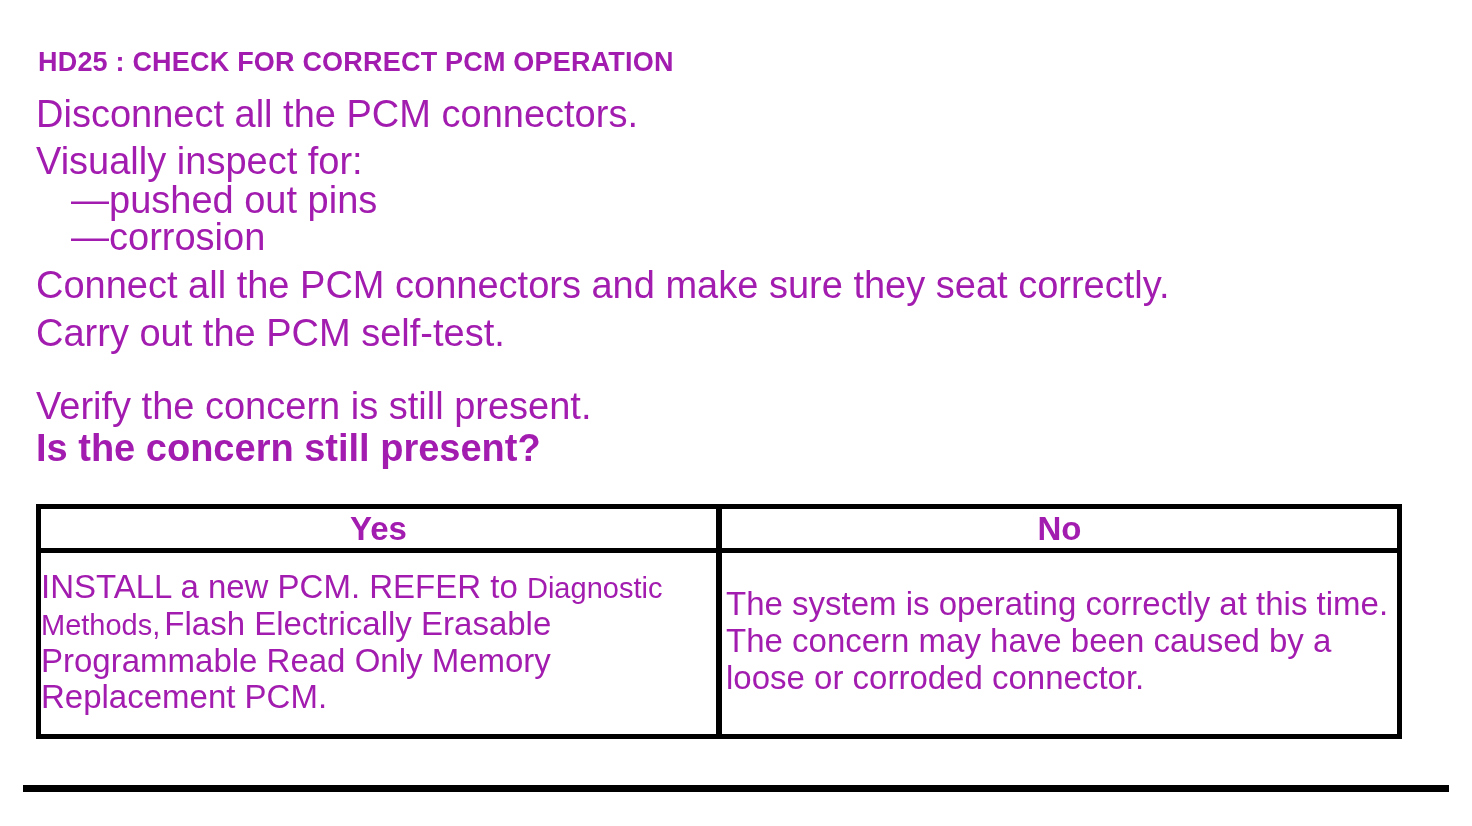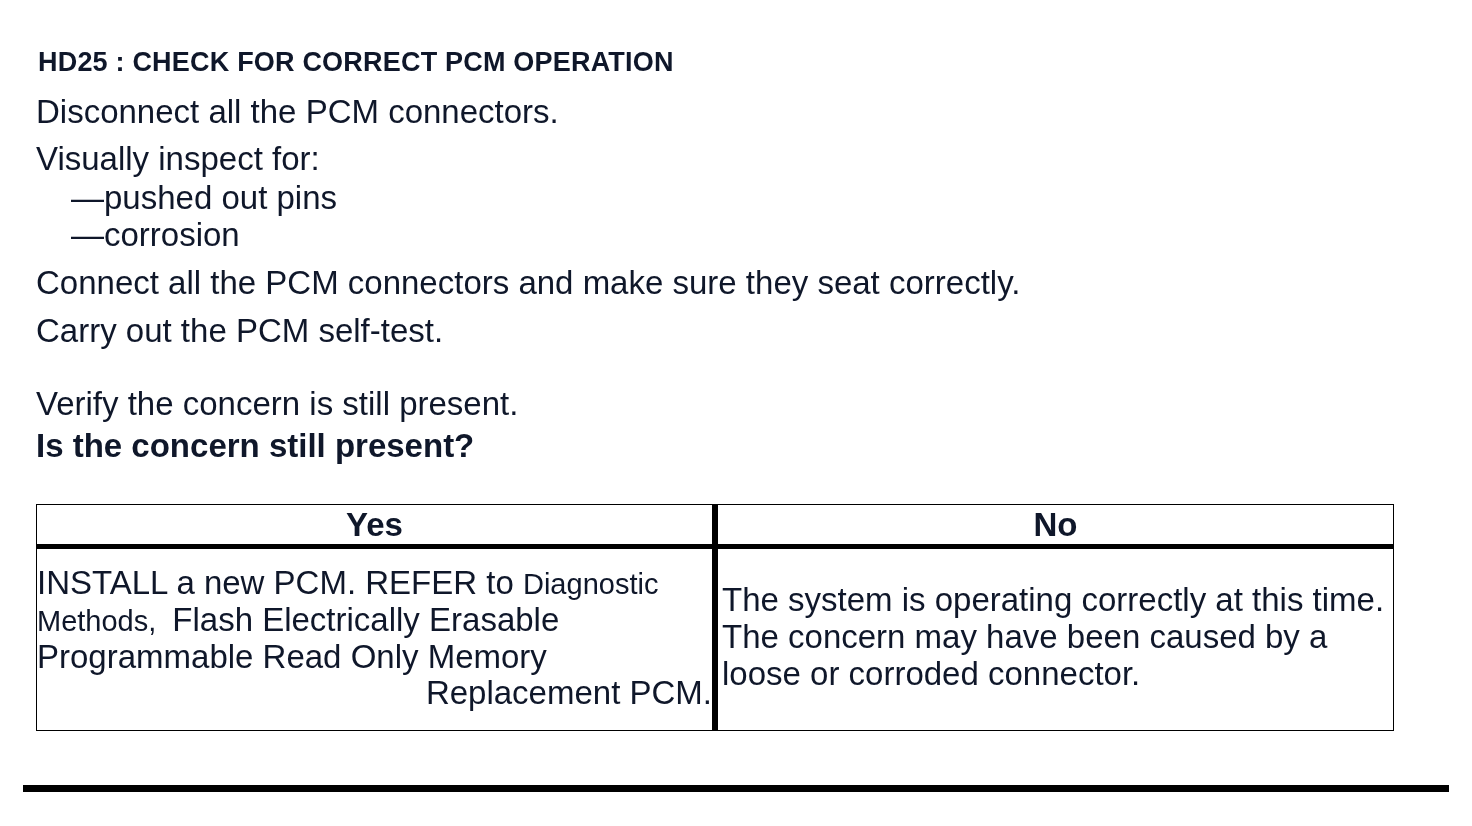--- a/index.html
+++ b/index.html
@@ -5,49 +5,49 @@
   html, body {
     margin: 0;
     padding: 0;
     background: #ffffff;
   }
   .page {
     position: relative;
     width: 1472px;
     height: 826px;
     background: #ffffff;
-    color: #0f172a;
+    color: #a21caf;
     font-family: "Liberation Sans", sans-serif;
     overflow: hidden;
   }
   .abs {
     position: absolute;
     white-space: nowrap;
     line-height: 1;
   }
   .title {
     left: 38px;
     top: 49px;
     font-size: 27px;
     font-weight: bold;
     letter-spacing: 0.2px;
   }
   .body-line {
-    font-size: 33px;
+    font-size: 38px;
   }
   .bold { font-weight: bold; }
 
   
   .dtable {
     position: absolute;
     left: 36px;
     top: 504px;
     width: 1356px;
     height: 225px;
-    border: 1px solid #000000;
+    border: 5px solid #000000;
   }
   .hrow {
     display: flex;
     height: 39px;
     border-bottom: 5px solid #000000;
   }
   .brow {
     display: flex;
     height: 181px;
   }
@@ -70,23 +70,23 @@
     padding-top: 16px;
     font-size: 33px;
     line-height: 36px;
   }
   .td-no {
     padding: 32px 0 0 4px;
     font-size: 33px;
     line-height: 37px;
   }
   .ln { white-space: nowrap; }
-  .ln.center { text-align: right; white-space: nowrap; }
+  .ln.center { text-align: left; white-space: nowrap; }
   .sm { font-size: 29px; }
-  .gap { margin-right: 16px; }
+  .gap { margin-right: 4px; }
 
   .rule {
     position: absolute;
     left: 23px;
     top: 785px;
     width: 1426px;
     height: 7px;
     background: #000000;
   }
 </style>

